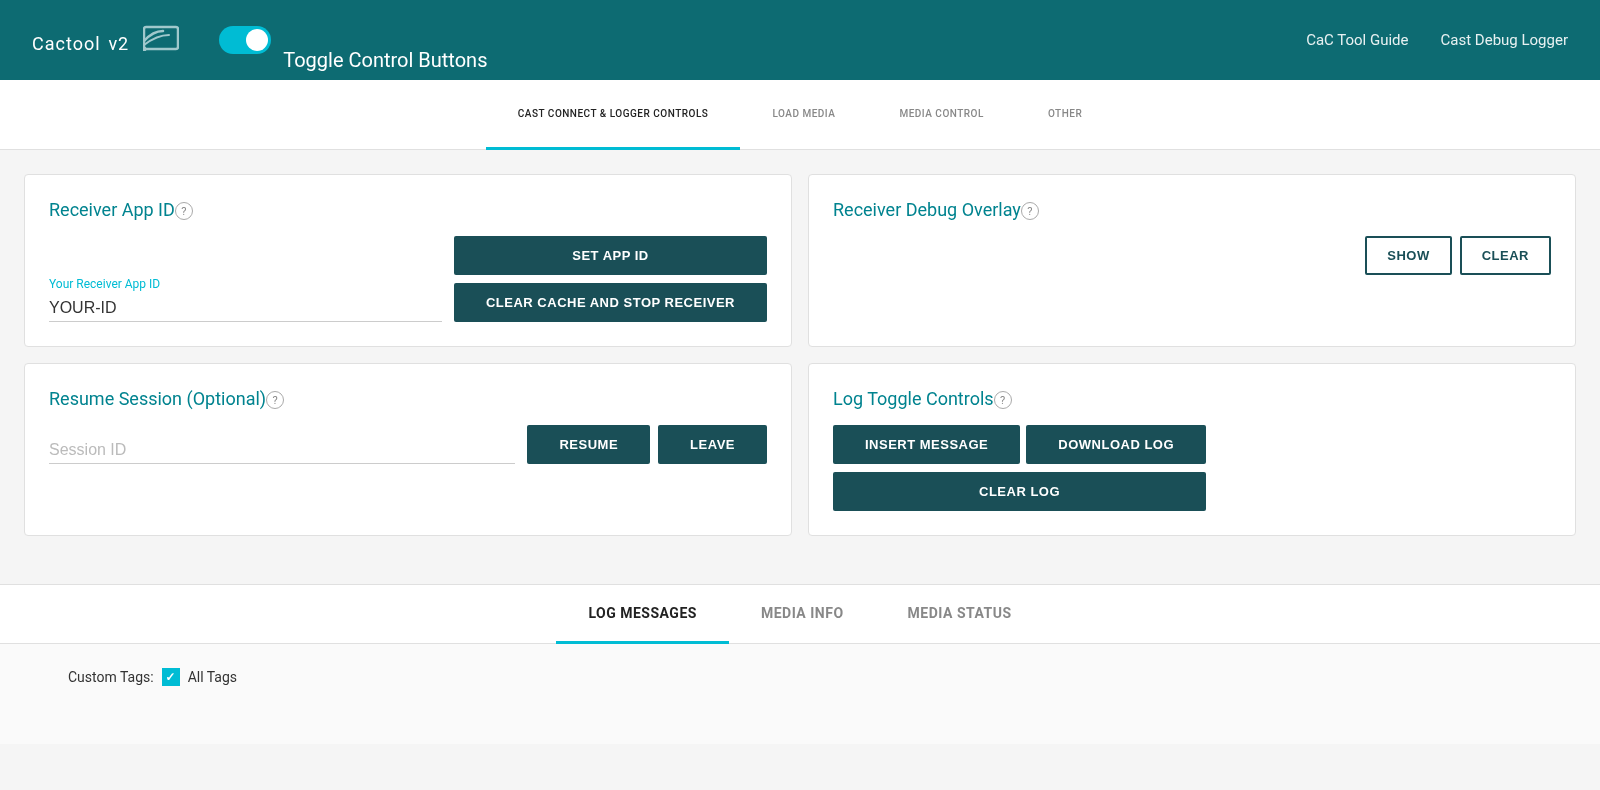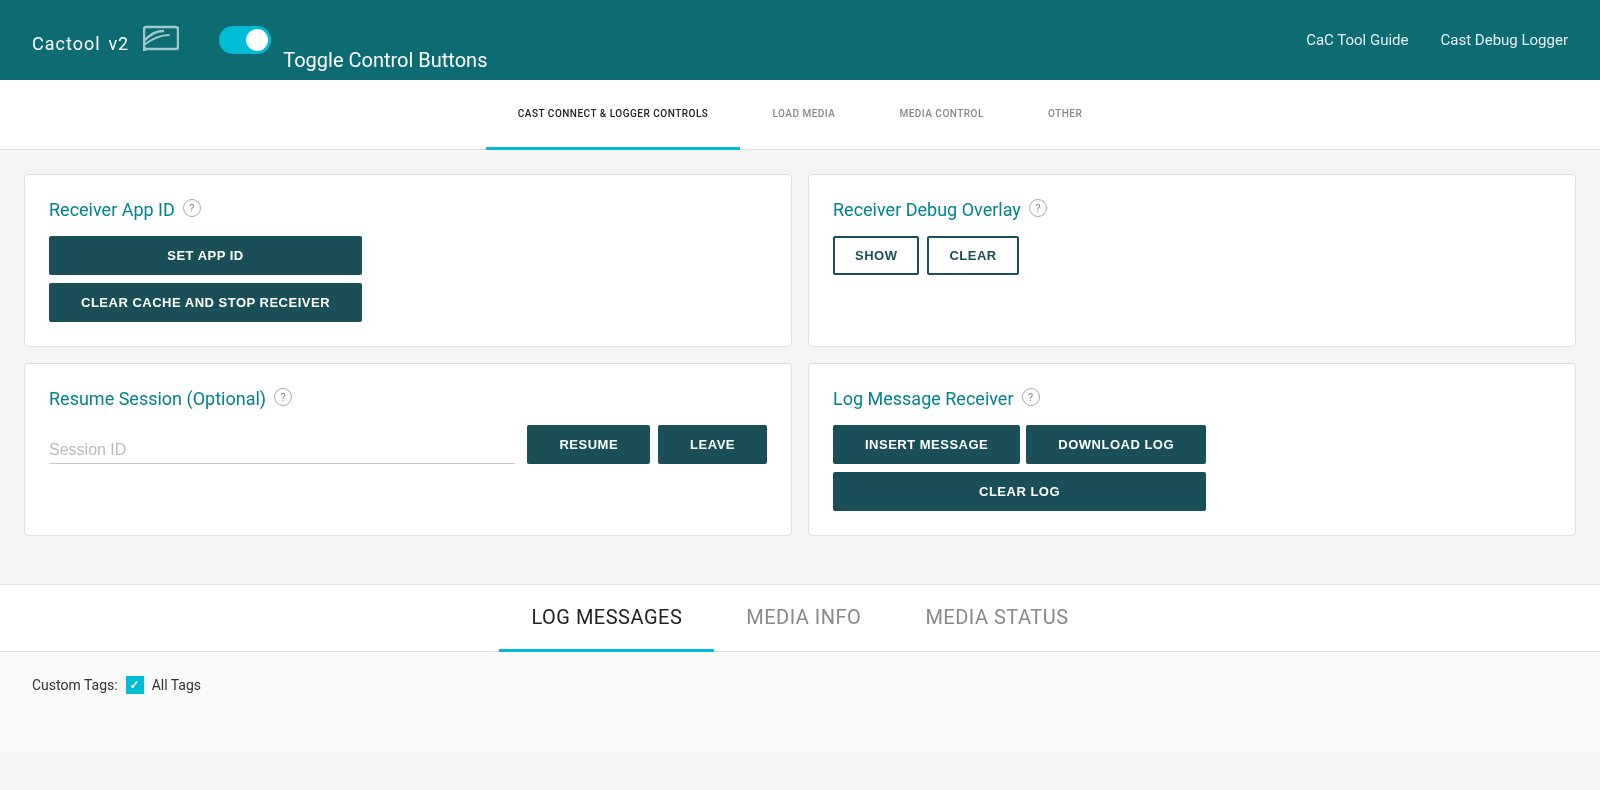--- a/index.html
+++ b/index.html
@@ -107,22 +107,21 @@
       background: #fff;
       border: 1px solid #e0e0e0;
       border-radius: 4px;
       padding: 24px;
     }
     .card-title {
       color: #00838f;
       font-size: 18px;
       font-weight: 400;
       display: flex;
-      align-items: flex-start;
-      gap: 8px;
+      align-items: flex-end;
       margin-bottom: 16px;
     }
     .help-icon {
       width: 18px;
       height: 18px;
       border: 1px solid #aaa;
       border-radius: 50%;
       display: inline-flex;
       align-items: center;
       justify-content: center;
@@ -194,20 +193,21 @@
       display: flex;
       flex-direction: column;
       gap: 8px;
       flex-shrink: 0;
     }
 
     
     .debug-buttons {
       display: flex;
       gap: 8px;
+      justify-content: flex-end;
     }
 
     
     .resume-card-body {
       display: flex;
       align-items: flex-end;
       gap: 12px;
     }
     .resume-input-wrapper {
       flex: 1;
@@ -246,22 +246,22 @@
     }
     .bottom-tabs-bar {
       background: #fff;
       display: flex;
       justify-content: center;
       gap: 0;
       border-bottom: 1px solid #e0e0e0;
     }
     .bottom-tab-item {
       padding: 20px 32px;
-      font-size: 20px;
-      font-weight: 400;
+      font-size: 14px;
+      font-weight: 700;
       color: #888;
       cursor: pointer;
       letter-spacing: 0.5px;
       border-bottom: 3px solid transparent;
       margin-bottom: -1px;
       text-align: center;
     }
     .bottom-tab-item.active {
       color: #222;
       border-bottom: 3px solid #00bcd4;
@@ -271,20 +271,21 @@
       padding: 24px 32px;
       background: #fafafa;
       min-height: 100px;
     }
     .custom-tags-row {
       display: flex;
       align-items: center;
       gap: 8px;
       font-size: 14px;
       color: #333;
+      margin-left: 36px;
     }
     .custom-checkbox {
       width: 18px;
       height: 18px;
       background: #00bcd4;
       border: none;
       display: inline-flex;
       align-items: center;
       justify-content: center;
       cursor: pointer;
@@ -339,20 +340,24 @@
 <div class="main-content">
   <div class="cards-grid">
 
     <div class="card">
       <div class="card-title">
         <span>Receiver App ID</span>
         <span class="help-icon">?</span>
       </div>
       <div class="receiver-card-body">
         <div class="receiver-input-row">
+          <div class="receiver-input-wrapper">
+            <div class="input-label">Your Receiver App ID</div>
+            <input class="input-field" type="text" value="YOUR-ID" style="">
+          </div>
           <div class="receiver-buttons">
             <button class="btn-teal">SET APP ID</button>
             <button class="btn-teal">CLEAR CACHE AND STOP RECEIVER</button>
           </div>
         </div>
       </div>
     </div>
 
     <div class="card">
       <div class="card-title">
@@ -376,21 +381,21 @@
         </div>
         <div class="resume-buttons">
           <button class="btn-teal">RESUME</button>
           <button class="btn-teal">LEAVE</button>
         </div>
       </div>
     </div>
 
     <div class="card">
       <div class="card-title">
-        <span>Log Message Receiver</span>
+        <span>Log Toggle Controls</span>
         <span class="help-icon">?</span>
       </div>
       <div class="log-card-body">
         <div class="log-buttons">
           <div class="log-buttons-row1">
             <button class="btn-teal">INSERT MESSAGE</button>
             <button class="btn-teal">DOWNLOAD LOG</button>
           </div>
           <button class="btn-teal">CLEAR LOG</button>
         </div>

